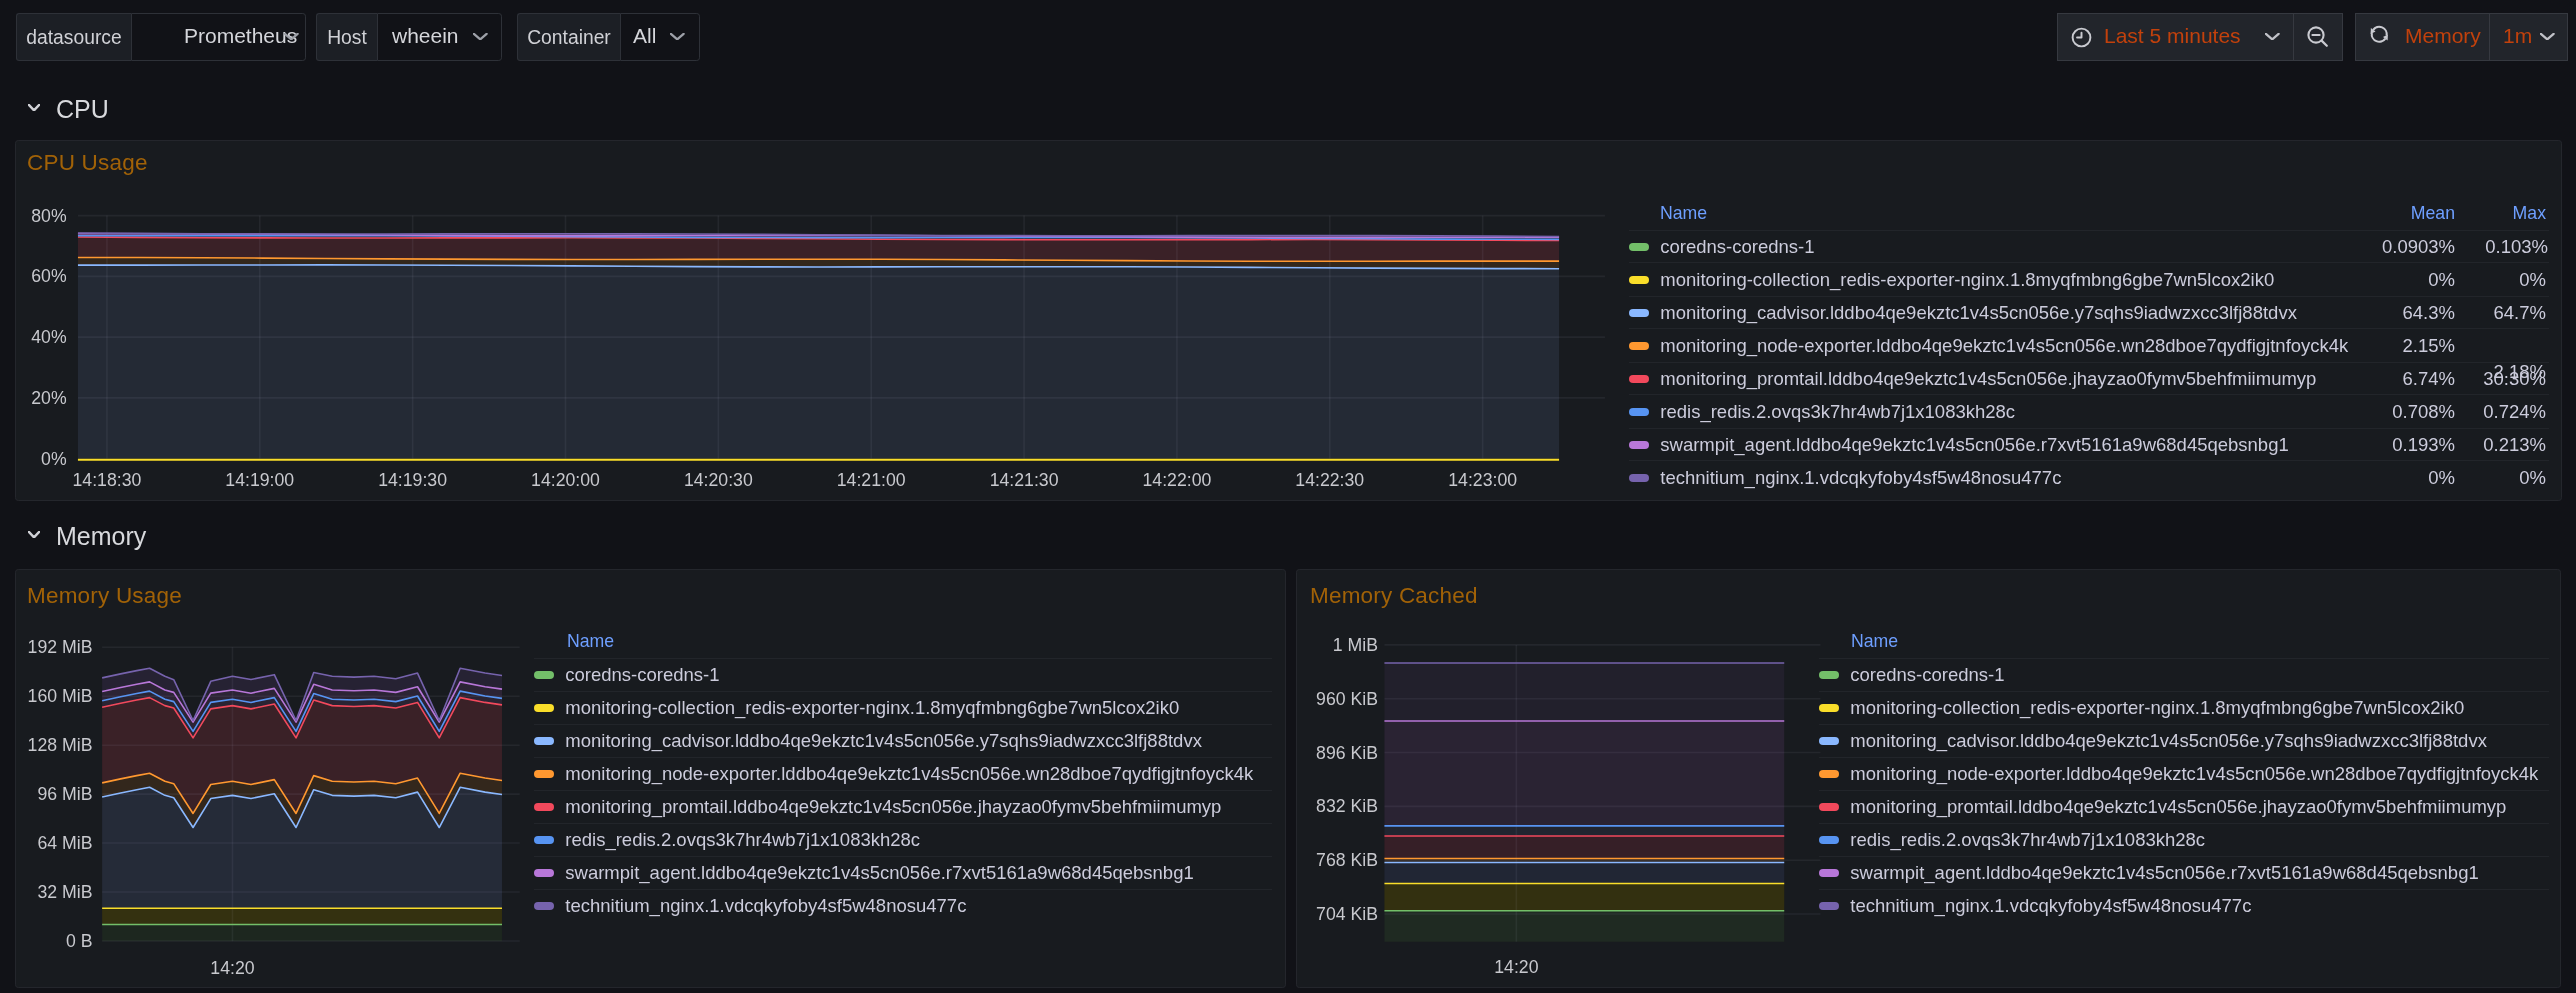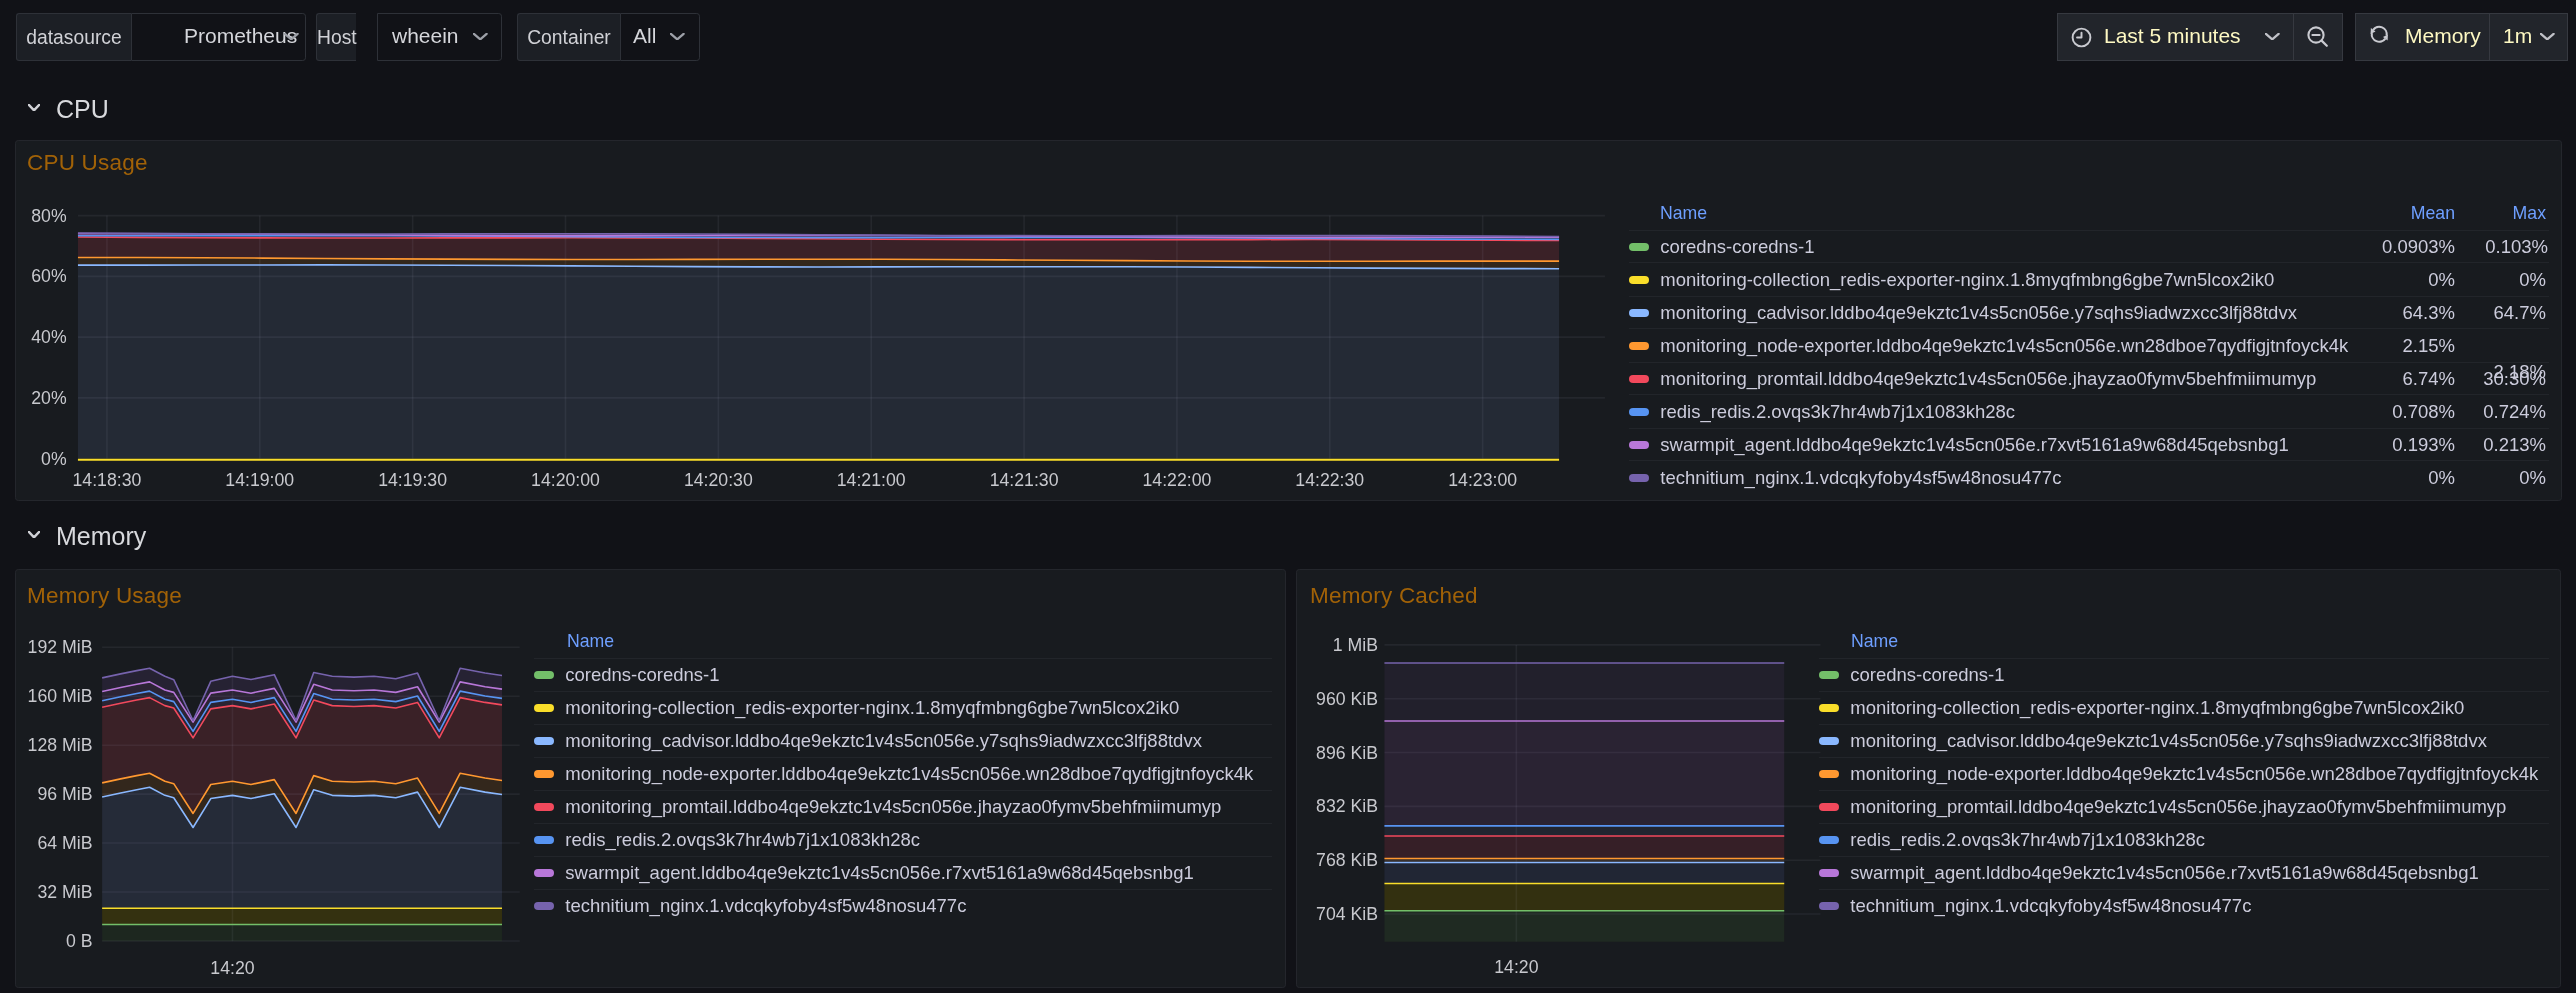--- a/index.html
+++ b/index.html
@@ -9,30 +9,30 @@
 .lh { position:absolute; font-size:17.7px; font-weight:500; color:#6e9fff; height:24px; line-height:24px; white-space:nowrap; }
 .lr { position:absolute; font-size:18.5px; color:#ccccdc; height:24px; line-height:24px; white-space:nowrap; display:flex; align-items:center; }
 .lv { position:absolute; font-size:18.5px; color:#ccccdc; height:24px; line-height:24px; white-space:nowrap; }
 .ln { margin-left:11.3px; }
 .sw { display:inline-block; width:20px; height:7.2px; border-radius:4px; flex:none; }
 .sep { position:absolute; height:0.8px; background:rgba(204,204,220,0.06); }
 .vlab { position:absolute; top:13px; height:48px; background:#1c1f25; border:0.8px solid #2e3138; border-right:none; border-radius:3.2px 0 0 3.2px; color:#d0d1d6; font-size:19.3px; line-height:47px; text-align:center; }
 .vval { position:absolute; top:13px; height:48px; background:#111217; border:0.8px solid #2e3138; border-radius:0 3.2px 3.2px 0; }
 .vtxt { position:absolute; color:#d5d6db; font-size:21px; line-height:21px; white-space:nowrap; }
 .btn { position:absolute; top:13px; height:48px; background:#22252b; border:0.8px solid rgba(204,204,220,0.12); }
-.btxt { position:absolute; color:#fef9c3; font-size:21px; line-height:24px; white-space:nowrap; }
+.btxt { position:absolute; color:#c2410c; font-size:21px; line-height:24px; white-space:nowrap; }
 </style></head>
 <body>
 <div class="vlab" style="left:16px;width:115px;">datasource</div>
 <div class="vval" style="left:131px;width:175px;"></div>
 <div class="vtxt" style="left:144px;top:25px;margin-left:40px;">Prometheus</div>
 <svg style="position:absolute;left:284px;top:33px" width="14.5" height="7.2" viewBox="0 0 18 9">
     <polyline points="1,1 9.0,8 17,1" fill="none" stroke="#9da0a8" stroke-width="2.8" stroke-linecap="round" stroke-linejoin="round"></polyline>
   </svg>
-<div class="vlab" style="left:316px;width:40px;">Host</div>
+<div class="vlab" style="left:316px;width:61px;">Host</div>
 <div class="vval" style="left:377px;width:125px;"></div>
 <div class="vtxt" style="left:392px;top:25px;">wheein</div>
 <svg style="position:absolute;left:473px;top:33px" width="14.5" height="7.2" viewBox="0 0 18 9">
     <polyline points="1,1 9.0,8 17,1" fill="none" stroke="#9da0a8" stroke-width="2.8" stroke-linecap="round" stroke-linejoin="round"></polyline>
   </svg>
 <div class="vlab" style="left:517px;width:103px;">Container</div>
 <div class="vval" style="left:620px;width:80px;"></div>
 <div class="vtxt" style="left:633px;top:25px;">All</div>
 <svg style="position:absolute;left:670px;top:33px" width="14.5" height="7.2" viewBox="0 0 18 9">
     <polyline points="1,1 9.0,8 17,1" fill="none" stroke="#9da0a8" stroke-width="2.8" stroke-linecap="round" stroke-linejoin="round"></polyline>

